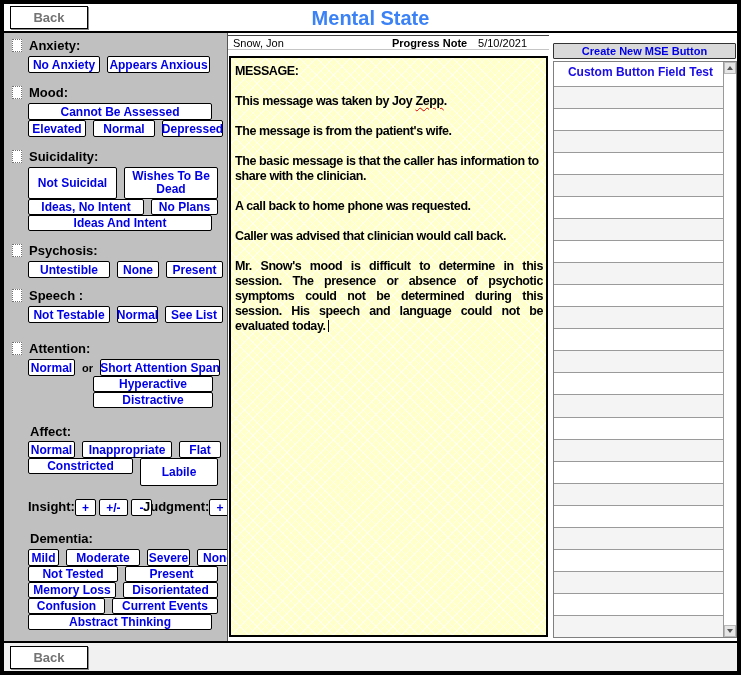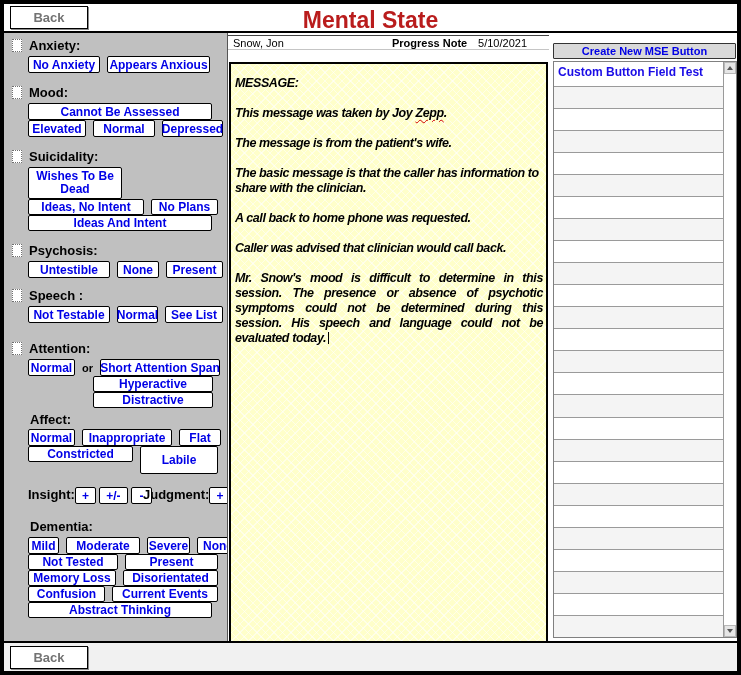--- a/index.html
+++ b/index.html
@@ -24,21 +24,21 @@
     width: 78px; height: 23px;
     background: #fff; border: 1px solid #000;
     box-shadow: 1px 1px 0 0 #8a8a8a;
     color: #737373; font-weight: bold; font-size: 13px;
     font-family: "Liberation Sans", sans-serif;
     display: flex; align-items: center; justify-content: center;
     cursor: pointer;
   }
   .page-title {
     position: absolute; left: 0; right: 0; top: 3px;
-    text-align: center; font-size: 23px; font-weight: bold; color: #b91c1c;
+    text-align: center; font-size: 20px; font-weight: bold; color: #3b82f6;
   }
   
   .main { flex: 1 1 auto; display: flex; height: 608px; }
   
   .left-panel {
     width: 224px; flex: 0 0 auto;
     background: #c0c0c0; border-right: 1px solid #555;
     padding-top: 5px; overflow: hidden;
   }
   .sec-h {
@@ -72,40 +72,40 @@
   .mid-col { width: 321px; flex: 0 0 auto; background: #fff; padding-top: 2px; }
   .patient-bar {
     height: 15px; position: relative; background: #fff;
     border-top: 1px solid #444; border-bottom: 1px solid #c5c5c5;
     font-size: 11px; color: #000;
   }
   .patient-bar .p-name { position: absolute; left: 5px; top: 1px; font-weight: normal; }
   .patient-bar .p-note { position: absolute; left: 164px; top: 1px; font-weight: bold; }
   .patient-bar .p-date { position: absolute; right: 22px; top: 1px; }
   .msg-box {
-    margin: 12px 1px 0 1px; width: 319px; height: 581px;
+    margin: 6px 1px 0 1px; width: 319px; height: 581px;
     border: 2px solid #000;
     background-color: #ffffca;
     background-image:
       repeating-linear-gradient(45deg,  rgba(255,255,255,.55) 0 1px, transparent 1px 6px),
       repeating-linear-gradient(135deg, rgba(255,255,255,.55) 0 1px, transparent 1px 6px);
-    padding: 12px 3px 0 4px;
+    padding: 6px 3px 0 4px;
     font-weight: bold; font-size: 12.5px; letter-spacing: -0.4px;
-    line-height: 15px; color: #000; overflow: hidden; cursor: text; font-style: italic;
+    line-height: 15px; color: #000; overflow: hidden; cursor: text;
   }
   .msg-box p { margin: 0 0 15px 0; }
   .misspelled {
     text-decoration: underline wavy #d00000 1px;
     text-underline-offset: 2px;
   }
   .justified { text-align: justify; }
   .caret { display: inline-block; width: 1px; height: 12px; background: #000;
     margin-left: 2px; vertical-align: -2px; }
   
-  .right-col { flex: 1 1 auto; background: #fff; padding: 10px 0 0 4px; }
+  .right-col { flex: 1 1 auto; background: #fff; padding: 10px 0 0 4px; text-align: center; }
   .create-btn {
     width: 183px; height: 16px;
     background: #d9d9d9; border: 1px solid #333; border-radius: 1px;
     color: #0000e6; font-weight: bold; font-size: 11px;
     font-family: "Liberation Sans", sans-serif;
     display: flex; align-items: center; justify-content: center;
     cursor: pointer;
   }
   .list {
     position: relative; margin-top: 2px; width: 184px; height: 577px;
@@ -172,20 +172,21 @@
           <div class="btn" style="width:61px">Depressed</div>
         </div>
       </div>
 
       <div class="sect">
         <div class="sec-h">
           <span class="checkbox"></span>
           <span>Suicidality:</span>
         </div>
         <div class="brow">
+          <div class="btn tall" style="width:89px">Not Suicidal</div>
           <div class="btn tall" style="width:94px">Wishes To Be Dead</div>
         </div>
         <div class="brow">
           <div class="btn" style="width:116px;height:16px">Ideas, No Intent</div>
           <div class="btn" style="width:67px;height:16px">No Plans</div>
         </div>
         <div class="brow">
           <div class="btn grow" style="height:16px">Ideas And Intent</div>
         </div>
       </div>
@@ -225,21 +226,21 @@
           <div class="btn" style="width:120px">Short Attention Span</div>
         </div>
         <div class="brow" style="margin-left:89px">
           <div class="btn" style="width:120px;height:16px">Hyperactive</div>
         </div>
         <div class="brow" style="margin-left:89px">
           <div class="btn" style="width:120px;height:16px">Distractive</div>
         </div>
       </div>
 
-      <div class="sect" style="margin-top:4px">
+      <div class="sect" style="margin-top:16px">
         <div class="sec-h no-box" style="margin-bottom:2px">
           <span>Affect:</span>
         </div>
         <div class="brow">
           <div class="btn" style="width:47px">Normal</div>
           <div class="btn" style="width:90px">Inappropriate</div>
           <div class="btn" style="width:42px">Flat</div>
         </div>
         <div class="brow">
           <div class="btn" style="width:105px;height:16px">Constricted</div>

